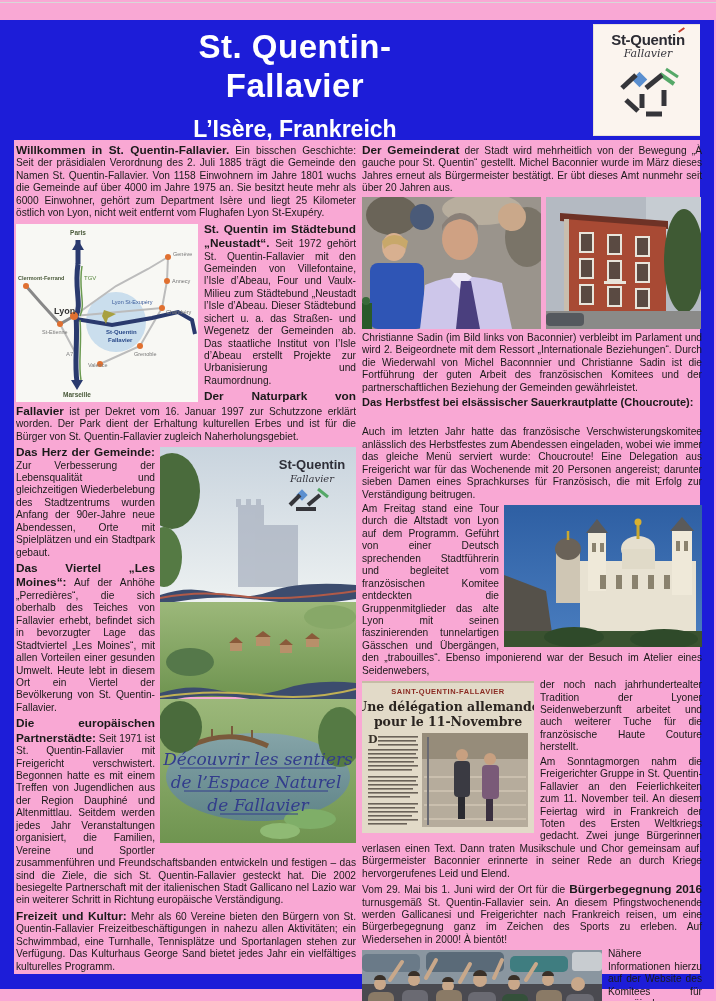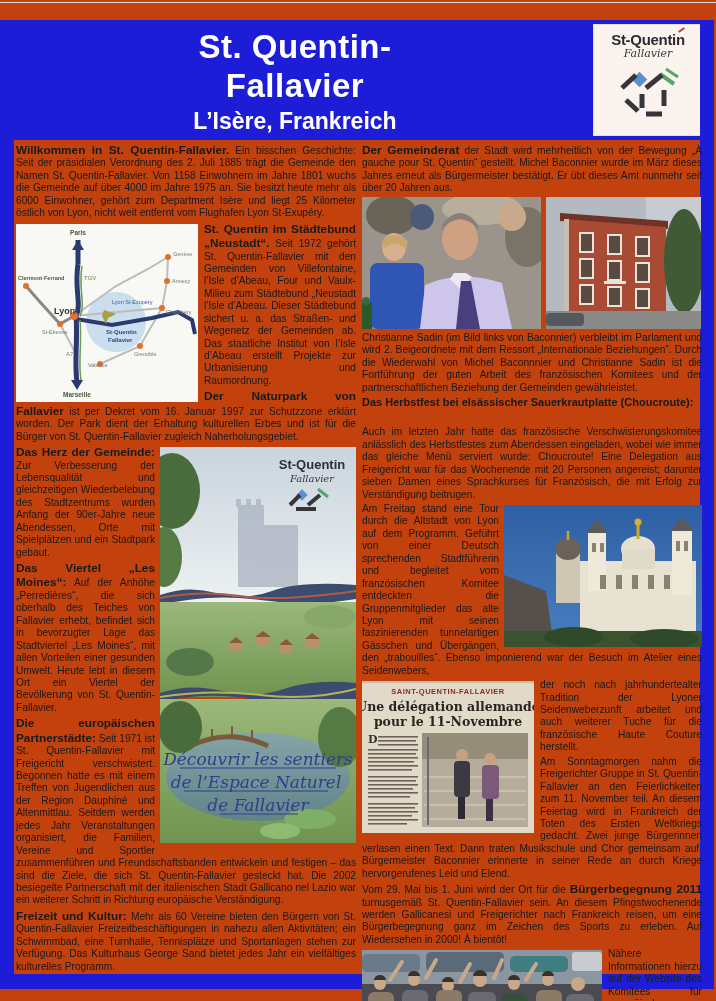--- a/index.html
+++ b/index.html
@@ -1,27 +1,27 @@
 <!DOCTYPE html>
 <html><head>
 <meta charset="utf-8">
 <style>
   html,body{margin:0;padding:0;background:#ffffff;}
-  .page{position:relative;width:716px;height:1001px;background:#c2410c;overflow:hidden;
+  .page{position:relative;width:716px;height:1001px;background:#f9a8d4;overflow:hidden;
         font-family:"Liberation Sans",sans-serif;color:#1a1a1a;}
   .scanline{position:absolute;top:2px;left:0;width:716px;height:1px;background:#d8d8d8;}
   
   .band-top{position:absolute;left:0;top:20px;width:714px;height:120px;background:#1d1dd8;}
   .bar-left{position:absolute;left:0;top:20px;width:14px;height:969px;background:#1d1dd8;}
   .bar-right{position:absolute;left:700px;top:20px;width:14px;height:969px;background:#1d1dd8;}
   .band-bottom{position:absolute;left:0;top:974px;width:714px;height:15px;background:#1d1dd8;}
   
   .title-block{position:absolute;left:80px;top:8px;width:430px;text-align:center;color:#ffffff;}
   .title-line{font-size:33px;font-weight:bold;line-height:1.18;letter-spacing:.5px;}
-  .subtitle{font-size:23px;font-weight:bold;margin-top:2px;}
+  .subtitle{font-size:23px;font-weight:bold;margin-top:10px;}
   .logo-box{position:absolute;right:11px;top:4px;width:110px;height:112px;background:#fbf4ee;
             text-align:center;box-shadow:0 0 0 1px #e8e0da inset;}
   .logo-name{font-size:15px;font-weight:bold;color:#2b2b33;margin-top:7px;letter-spacing:-.3px;position:relative;}
   .logo-name .accent{position:absolute;top:-2px;right:18px;width:7px;height:2px;background:#c43a2a;transform:rotate(-35deg);}
   .logo-script{font-family:"DejaVu Serif",serif;font-style:italic;font-size:11px;color:#34343c;margin-top:-1px;}
   
   .content{position:absolute;left:16px;top:143px;width:686px;display:flex;gap:6px;}
   .col{width:340px;}
   p{margin:0 0 2px 0;font-size:10.2px;line-height:1.22;text-align:justify;}
   .lead{font-weight:bold;font-size:11.8px;}
@@ -325,21 +325,21 @@
           <circle cx="100" cy="74" r="6" fill="#c8a080"></circle>
           <rect x="92" y="80" width="16" height="36" rx="4" fill="#3a3a42"></rect>
           <circle cx="128" cy="78" r="6" fill="#c8a080"></circle>
           <rect x="120" y="84" width="17" height="34" rx="4" fill="#7a5a78"></rect>
           <rect x="96" y="116" width="7" height="22" fill="#2a2a30"></rect>
           <rect x="124" y="118" width="7" height="22" fill="#3a3040"></rect>
         </svg>
       </div>
       <p><span>der noch nach jahrhundertealter Tradition der Lyoner Seidenweberzunft arbeitet und auch weiterer Tuche für die französische Haute Couture herstellt.</span></p>
       <p><span>Am Sonntagmorgen nahm die Freigerichter Gruppe in St. Quentin-Fallavier an den Feierlichkeiten zum 11. November teil. An diesem Feiertag wird in Frankreich der Toten des Ersten Weltkriegs gedacht. Zwei junge Bürgerinnen verlasen einen Text. Dann traten Musikschule und Chor gemeinsam auf. Bürgermeister Baconnier erinnerte in seiner Rede an durch Kriege hervorgerufenes Leid und Elend.</span></p>
-      <p><span>Vom 29. Mai bis 1. Juni wird der Ort für die </span><span class="lead">Bürgerbegegnung 2011</span><span> turnusgemäß St. Quentin-Fallavier sein. An diesem Pfingstwochenende werden Gallicanesi und Freigerichter nach Frankreich reisen, um eine Bürgerbegegnung ganz im Zeichen des Sports zu erleben. Auf Wiedersehen in 2000! À bientôt!</span></p>
+      <p><span>Vom 29. Mai bis 1. Juni wird der Ort für die </span><span class="lead">Bürgerbegegnung 2016</span><span> turnusgemäß St. Quentin-Fallavier sein. An diesem Pfingstwochenende werden Gallicanesi und Freigerichter nach Frankreich reisen, um eine Bürgerbegegnung ganz im Zeichen des Sports zu erleben. Auf Wiedersehen in 2000! À bientôt!</span></p>
 
       <div class="fl-l">
         <svg width="240" height="88" viewBox="0 0 240 88">
           <rect width="240" height="88" fill="#8a96a0"></rect>
           <rect x="0" y="4" width="58" height="18" rx="5" fill="#6a7a88"></rect>
           <rect x="64" y="2" width="78" height="20" rx="5" fill="#5a6a78"></rect>
           <rect x="148" y="6" width="58" height="16" rx="5" fill="#3f7d80"></rect>
           <rect x="210" y="2" width="30" height="19" rx="3" fill="#c8ccd0"></rect>
           <rect x="0" y="34" width="240" height="54" fill="#4a4a50"></rect>
           <g fill="#c9a88a">

